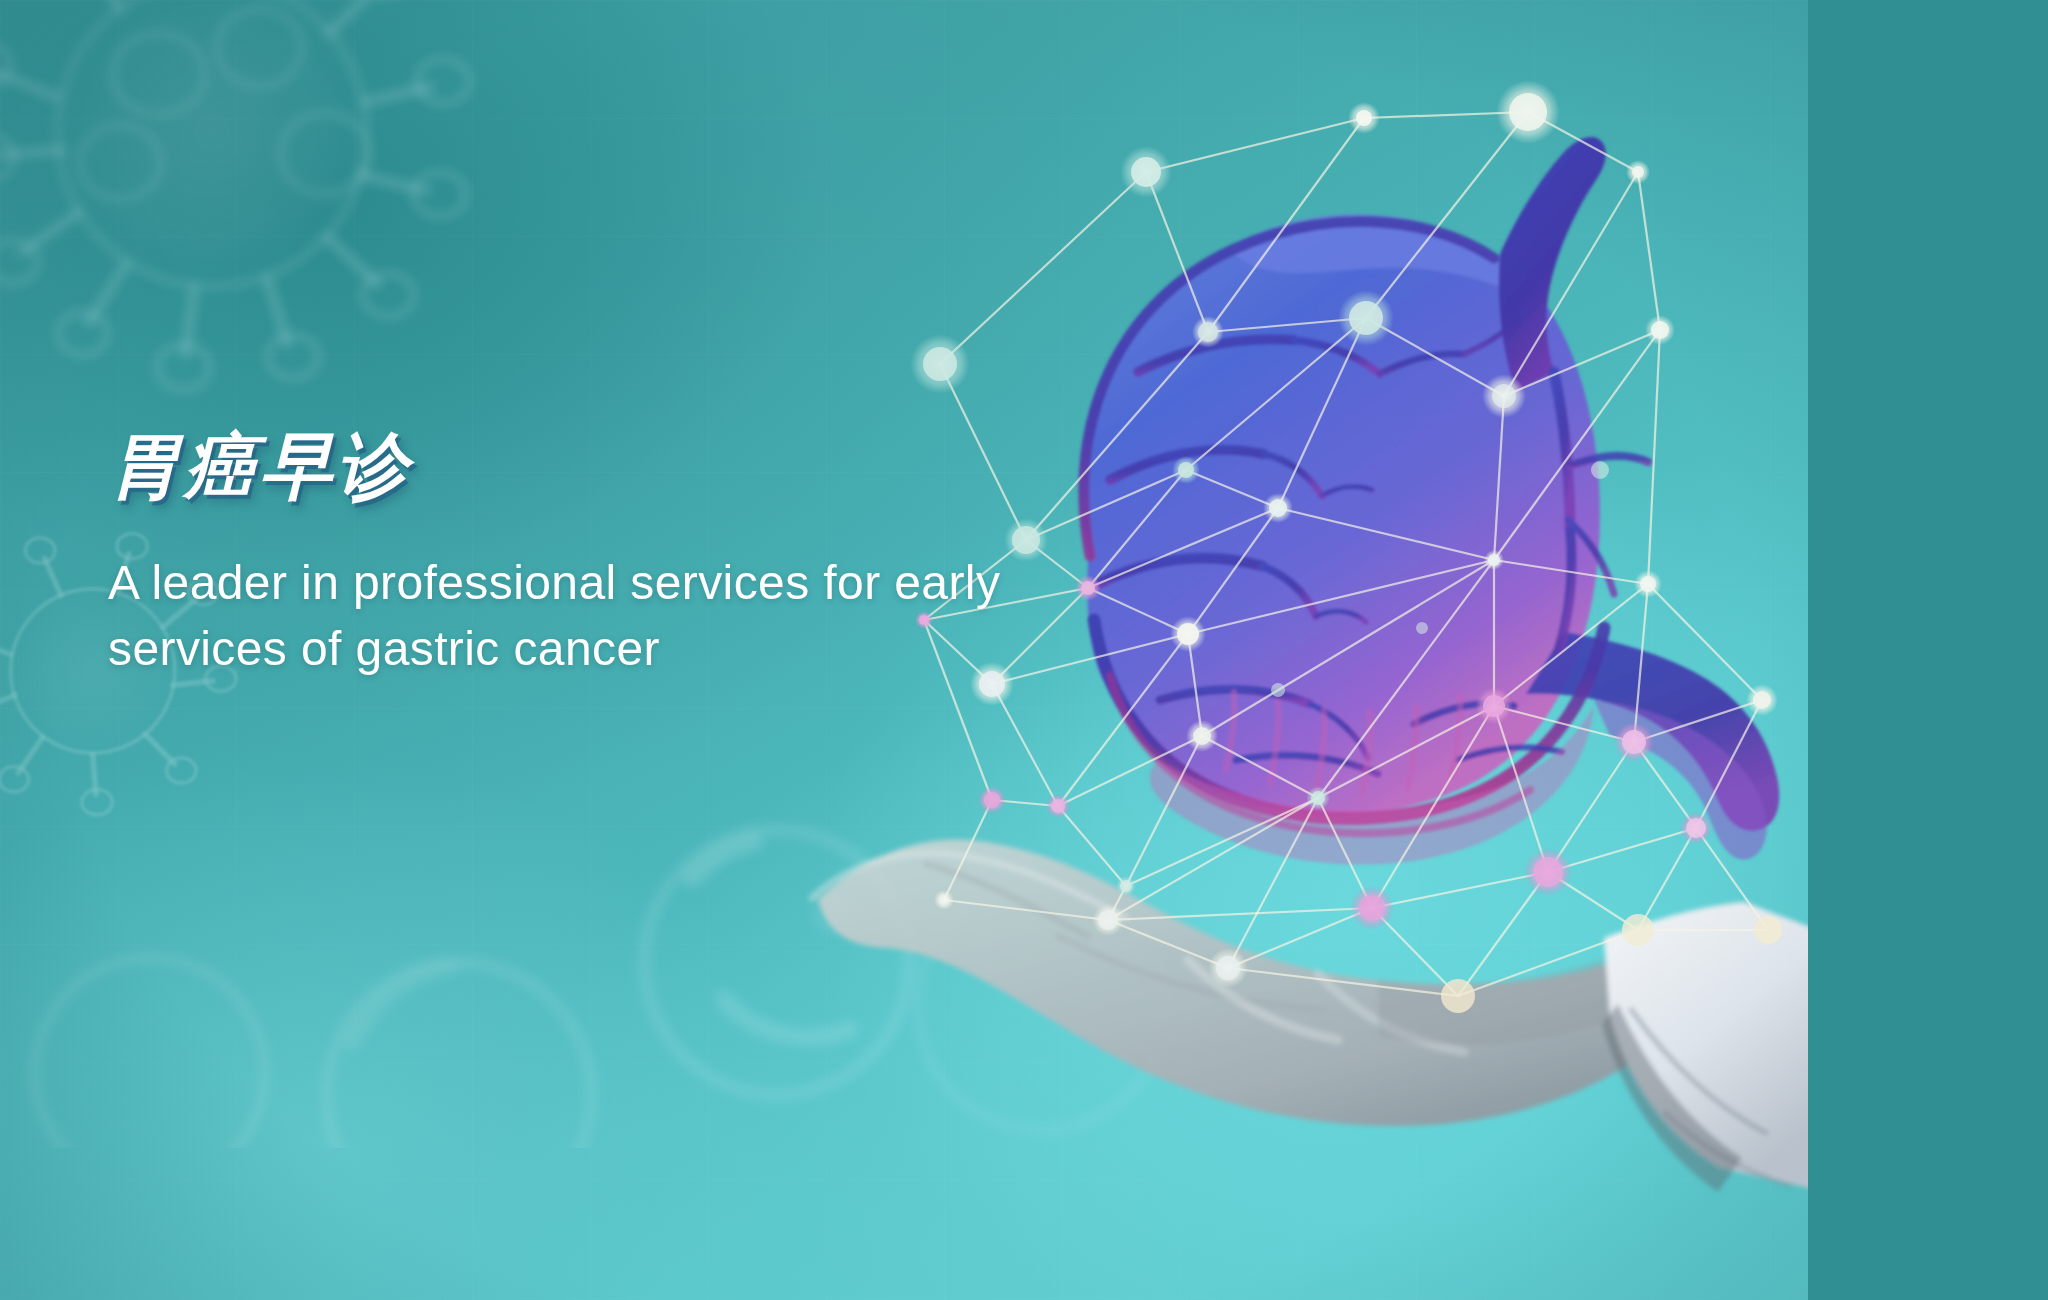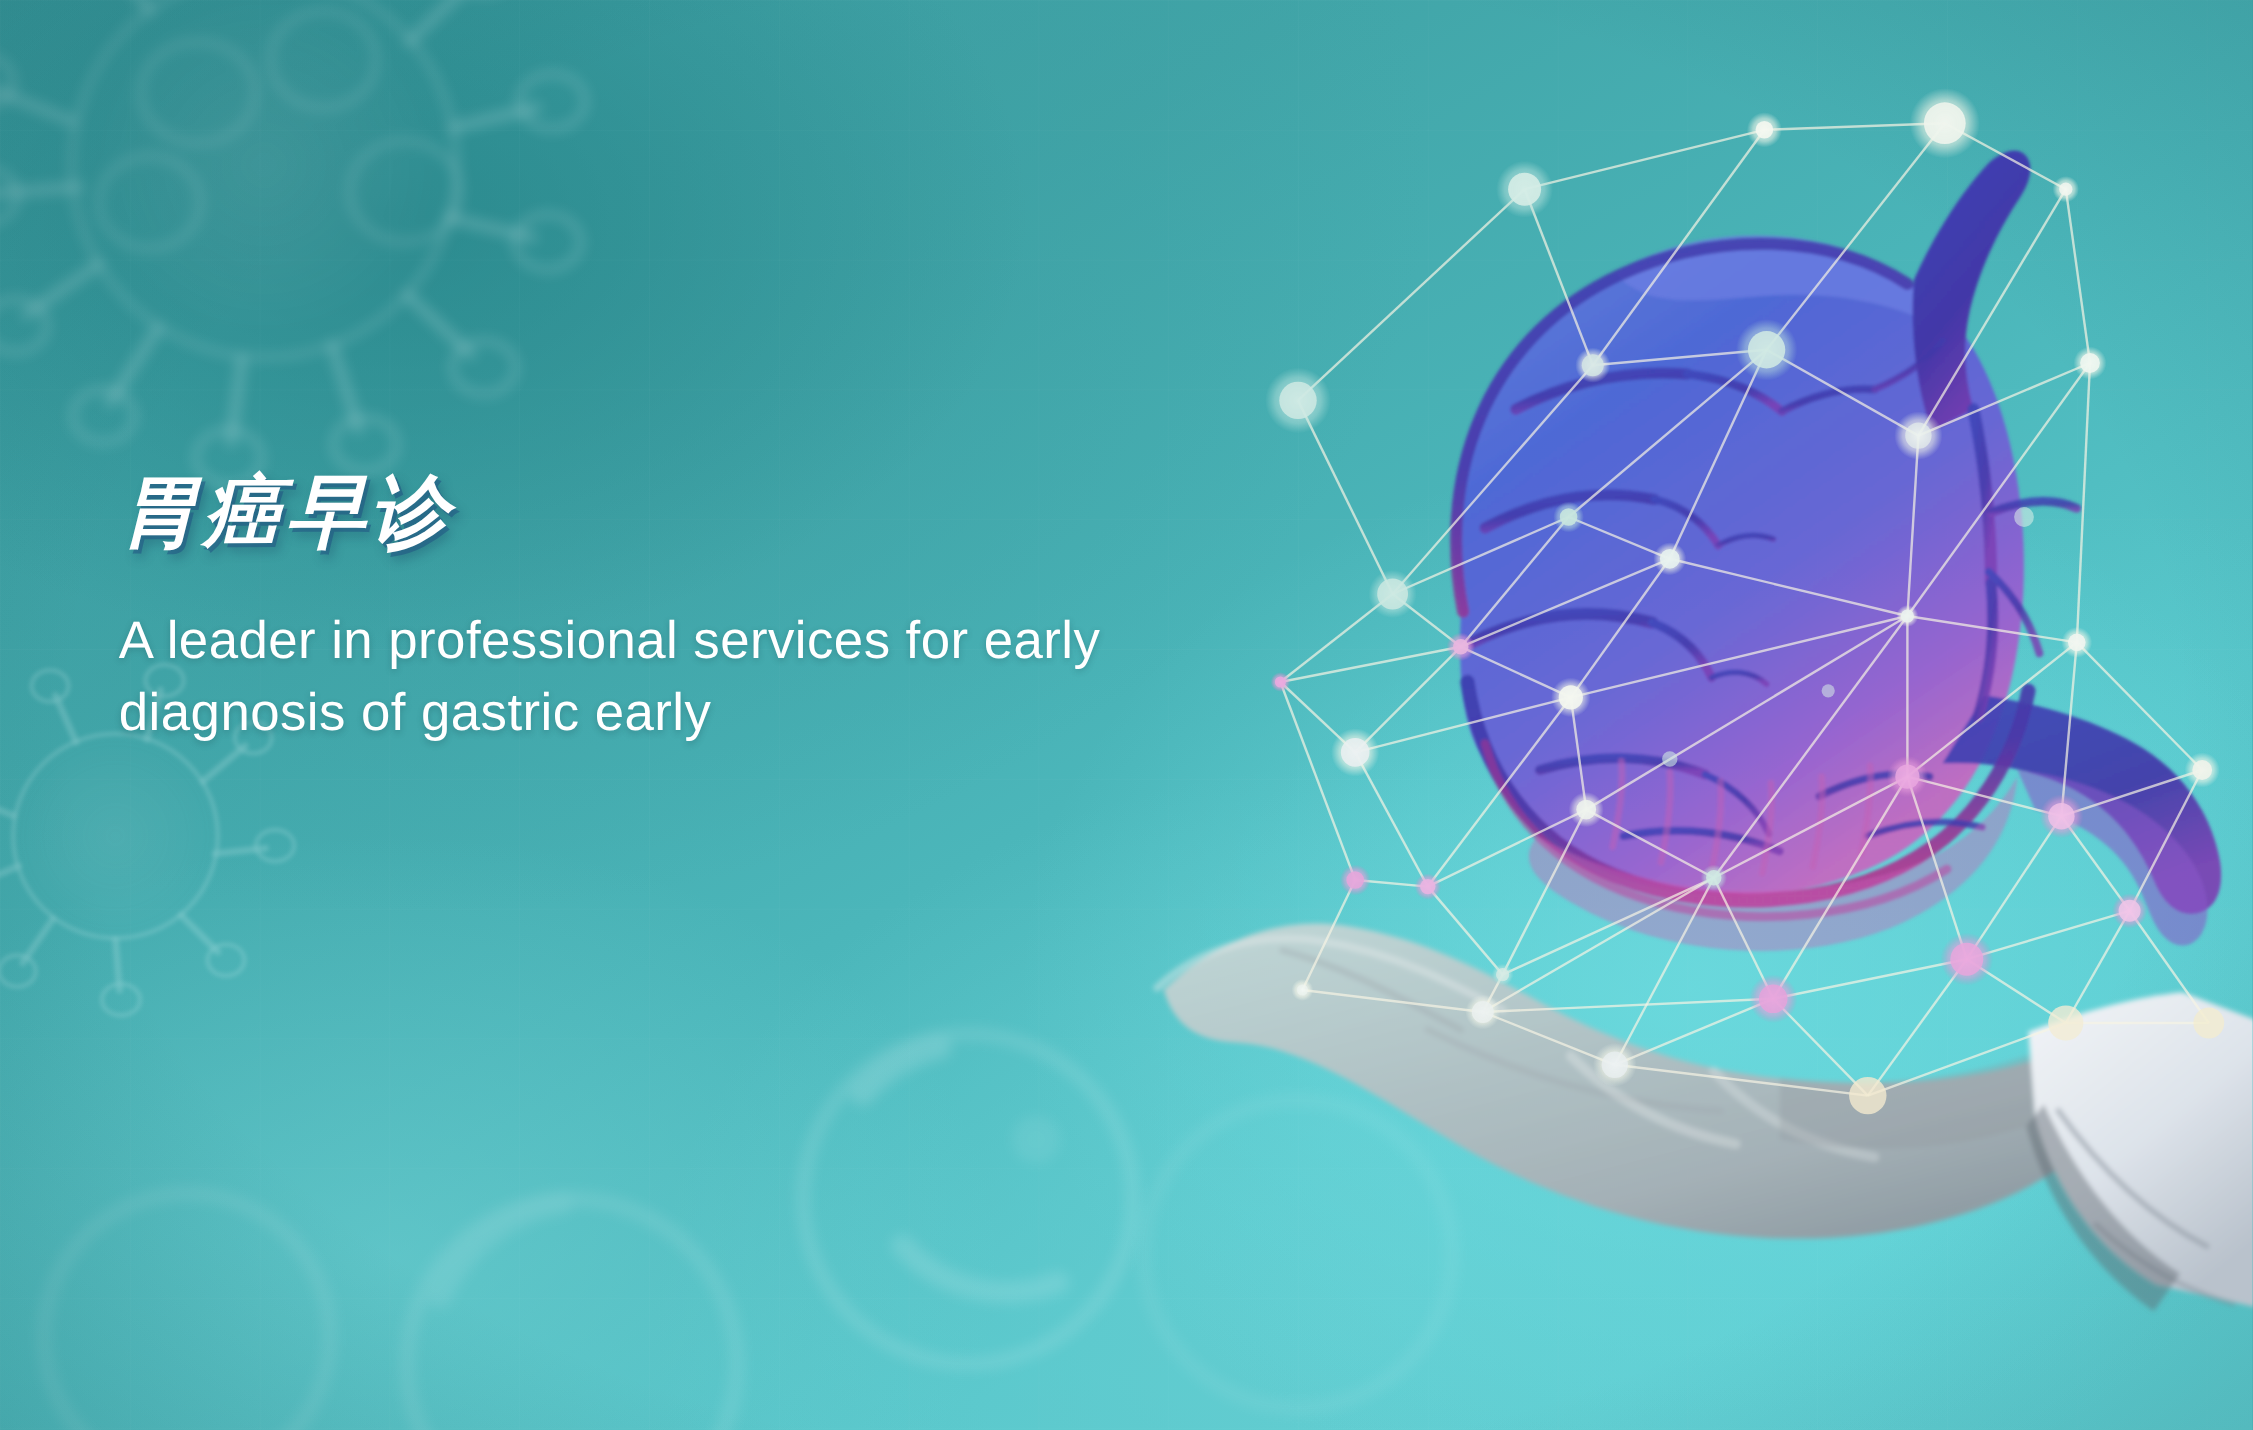--- a/index.html
+++ b/index.html
@@ -1,19 +1,19 @@
 <!DOCTYPE html>
 <html><head>
 <meta charset="utf-8">
 <style>
   html,body{margin:0;padding:0;background:#2f8f93;}
   *{box-sizing:border-box;}
   #stage{
     position:relative;
-    width:2048px;
+    width:1808px;
     height:1300px;
     overflow:hidden;
     font-family:"Liberation Sans", sans-serif;
     background:#3fa3a6;
   }
 
   
   .bg-base{
     position:absolute; inset:0;
     background:
@@ -568,17 +568,17 @@
         <circle cx="664" cy="628" r="6" fill="#d7ece6" fill-opacity="0.55"></circle>
         <circle cx="842" cy="470" r="9" fill="#dff0ea" fill-opacity="0.55"></circle>
       </g>
     </g>
   </svg>
 
   <div class="text-block">
     <div class="headline l1">胃癌早诊</div>
     <div class="subhead">
       <div>A leader in professional services for early</div>
-      <div>diagnosis of gastric early</div>
+      <div>services of gastric cancer</div>
     </div>
   </div>
 
 </div>
 
 </body></html>

